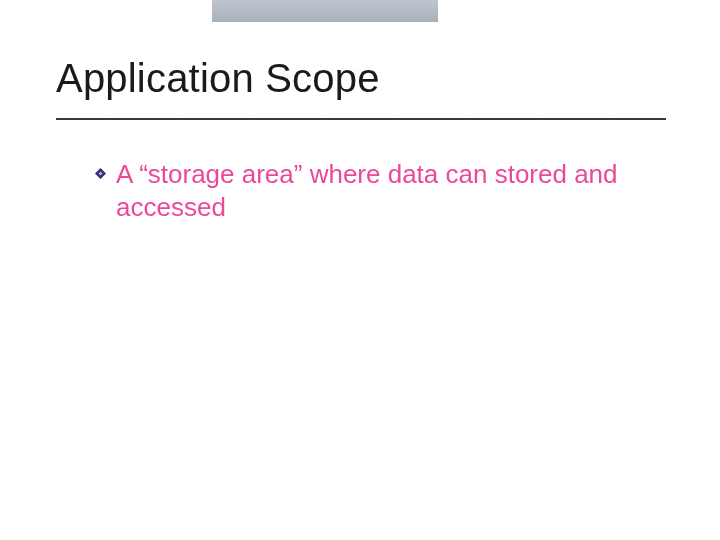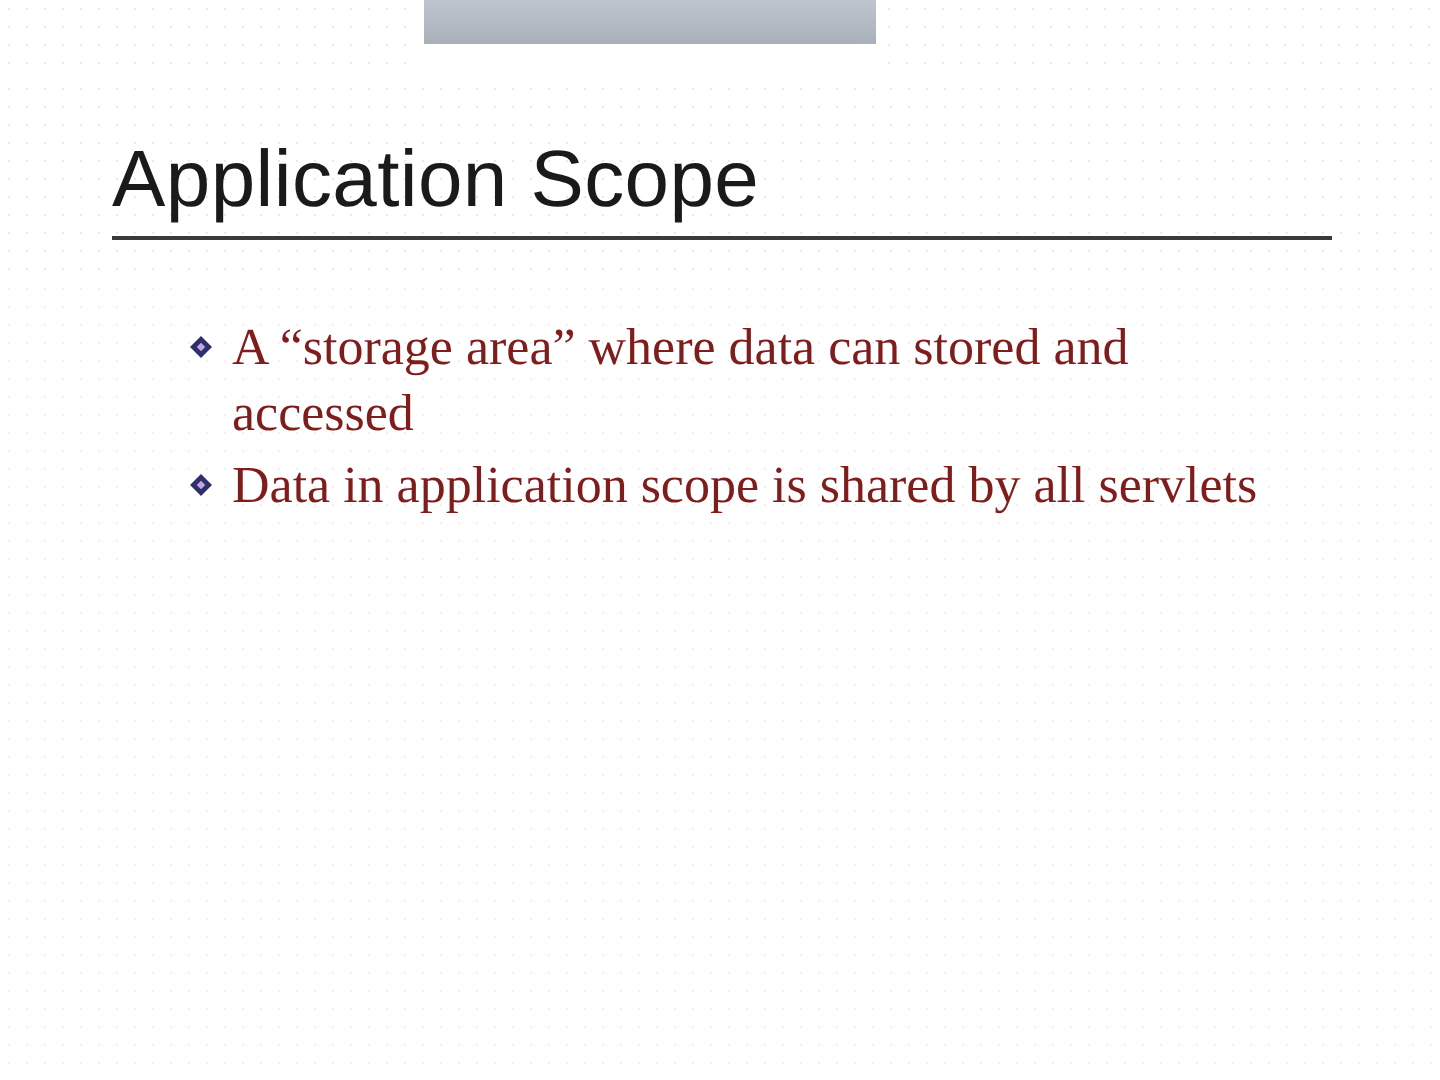--- a/index.html
+++ b/index.html
@@ -44,21 +44,21 @@
   .topbar {
     position: absolute;
     top: 0;
     left: 212px;
     width: 226px;
     height: 22px;
     background: linear-gradient(#bfc5cd, #a9b0ba);
   }
   .title {
     position: absolute;
-    top: 68px;
+    top: 56px;
     left: 56px;
     font-size: 40px;
     color: #1a1a1a;
     letter-spacing: 0.2px;
     text-align: center;
   }
   .underline {
     position: absolute;
     top: 118px;
     left: 56px;
@@ -67,26 +67,25 @@
     background: #3a3a3a;
   }
   .content {
     position: absolute;
     top: 158px;
     left: 94px;
     width: 560px;
   }
   .item {
     position: relative;
-    color: #7f1d1d;
+    color: #ec4899;
     font-size: 26px;
     line-height: 1.25;
     margin-bottom: 4px;
     padding-left: 22px;
-    font-family: Liberation Serif, serif;
   }
   .bullet {
     position: absolute;
     left: 0;
     top: 9px;
     width: 13px;
     height: 13px;
   }
   .bullet svg { display: block; }
 </style>
@@ -111,24 +110,15 @@
       <span class="bullet">
         <svg width="13" height="13" viewBox="0 0 13 13">
           <rect x="2.6" y="2.6" width="7.8" height="7.8" transform="rotate(45 6.5 6.5)" fill="#2f2f6f"></rect>
           <rect x="5" y="5" width="3" height="3" transform="rotate(45 6.5 6.5)" fill="#c6a6d8"></rect>
         </svg>
       </span>
       <span>A “storage area” where data can stored and accessed</span>
     </div>
 
 
-    <div class="item">
-      <span class="bullet">
-        <svg width="13" height="13" viewBox="0 0 13 13">
-          <rect x="2.6" y="2.6" width="7.8" height="7.8" transform="rotate(45 6.5 6.5)" fill="#2f2f6f"></rect>
-          <rect x="5" y="5" width="3" height="3" transform="rotate(45 6.5 6.5)" fill="#c6a6d8"></rect>
-        </svg>
-      </span>
-      <span>Data in application scope is shared by all servlets</span>
-    </div>
 
   </div>
 </div>
 
 </body></html>

